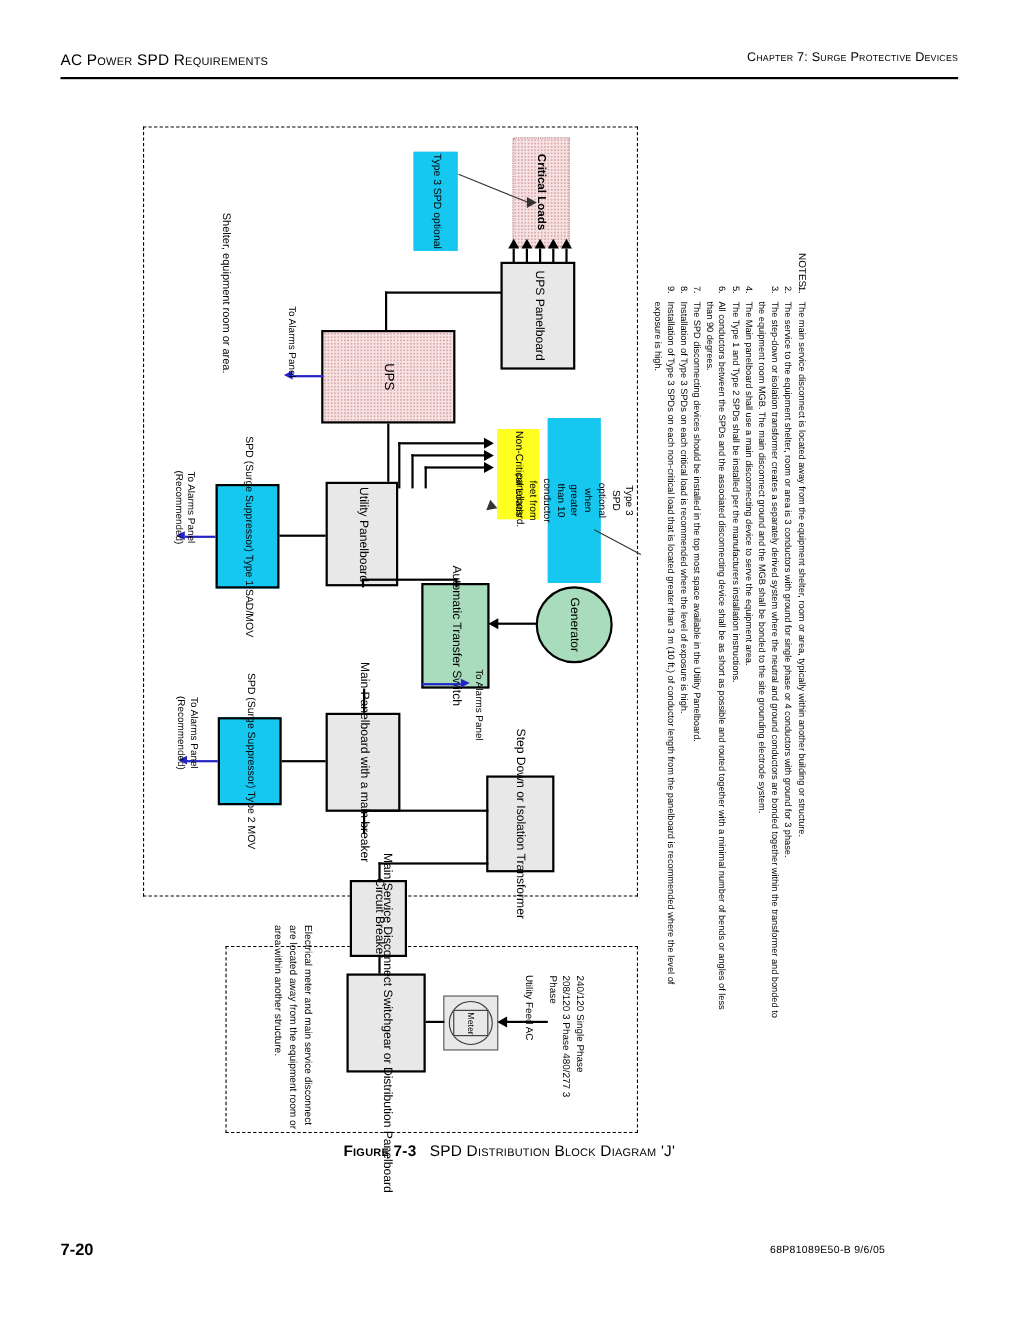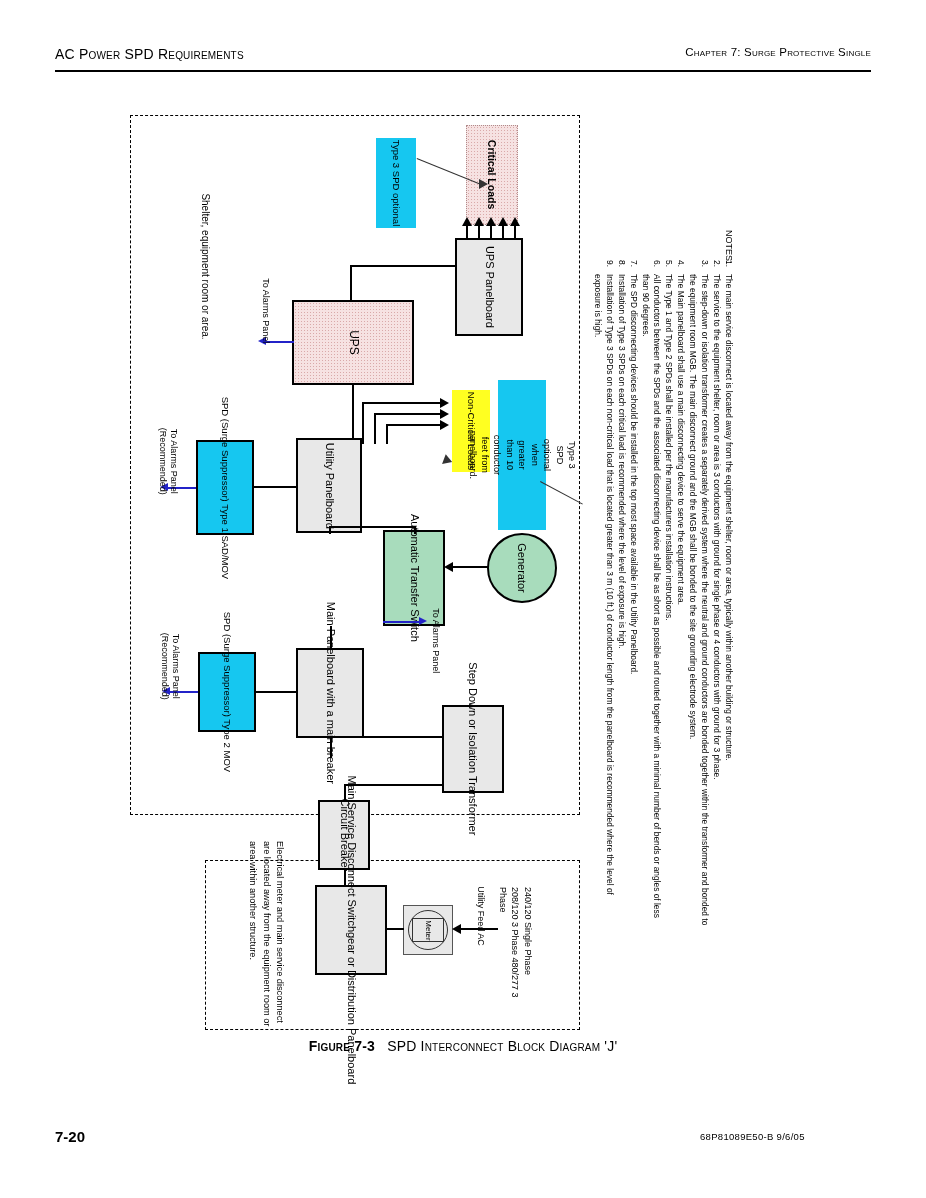--- a/index.html
+++ b/index.html
@@ -89,21 +89,21 @@
   #notes-list{position:absolute;left:30px;top:0;width:668px;font-size:8.4px;line-height:1.42;}
   #notes-list .note{display:flex;margin-bottom:0px;}
   #notes-list .nnum{width:14px;flex:0 0 14px;}
   #notes-list .ntxt{flex:1;}
 </style>
 </head>
 <body>
 
 <div id="runhead">
   <div class="rh-left smallcaps">AC Power SPD Requirements</div>
-  <div class="rh-right smallcaps">Chapter 7: Surge Protective Single</div>
+  <div class="rh-right smallcaps">Chapter 7: Surge Protective Devices</div>
 </div>
 <div id="runrule"></div>
 
 <div id="canvas">
 
   <div class="dashbox" id="shelter-box"></div>
   <div class="dashbox" id="meter-box"></div>
 
   <div class="txt rot" style="left:105px;top:170px;width:200px;text-align:center;font-size:10px;">Shelter, equipment room or area.</div>
 
@@ -294,17 +294,17 @@
             <span class="ntxt">Installation of Type 3  SPDs on each non-critical load that is located greater than 3 m (10 ft.) of conductor length from the panelboard is recommended where the level of exposure is high.</span>
           </div>
         </div>
     </div>
   </div>
 
 </div>
 
 <div id="caption">
   <b class="smallcaps">Figure 7-3</b>
-  <span class="smallcaps" style="margin-left:8px;">SPD Interconnect Block Diagram 'J'</span>
+  <span class="smallcaps" style="margin-left:8px;">SPD Distribution Block Diagram 'J'</span>
 </div>
 
 <div id="pagenum">7-20</div>
 <div id="docid">68P81089E50-B    9/6/05</div>
 
 </body></html>

